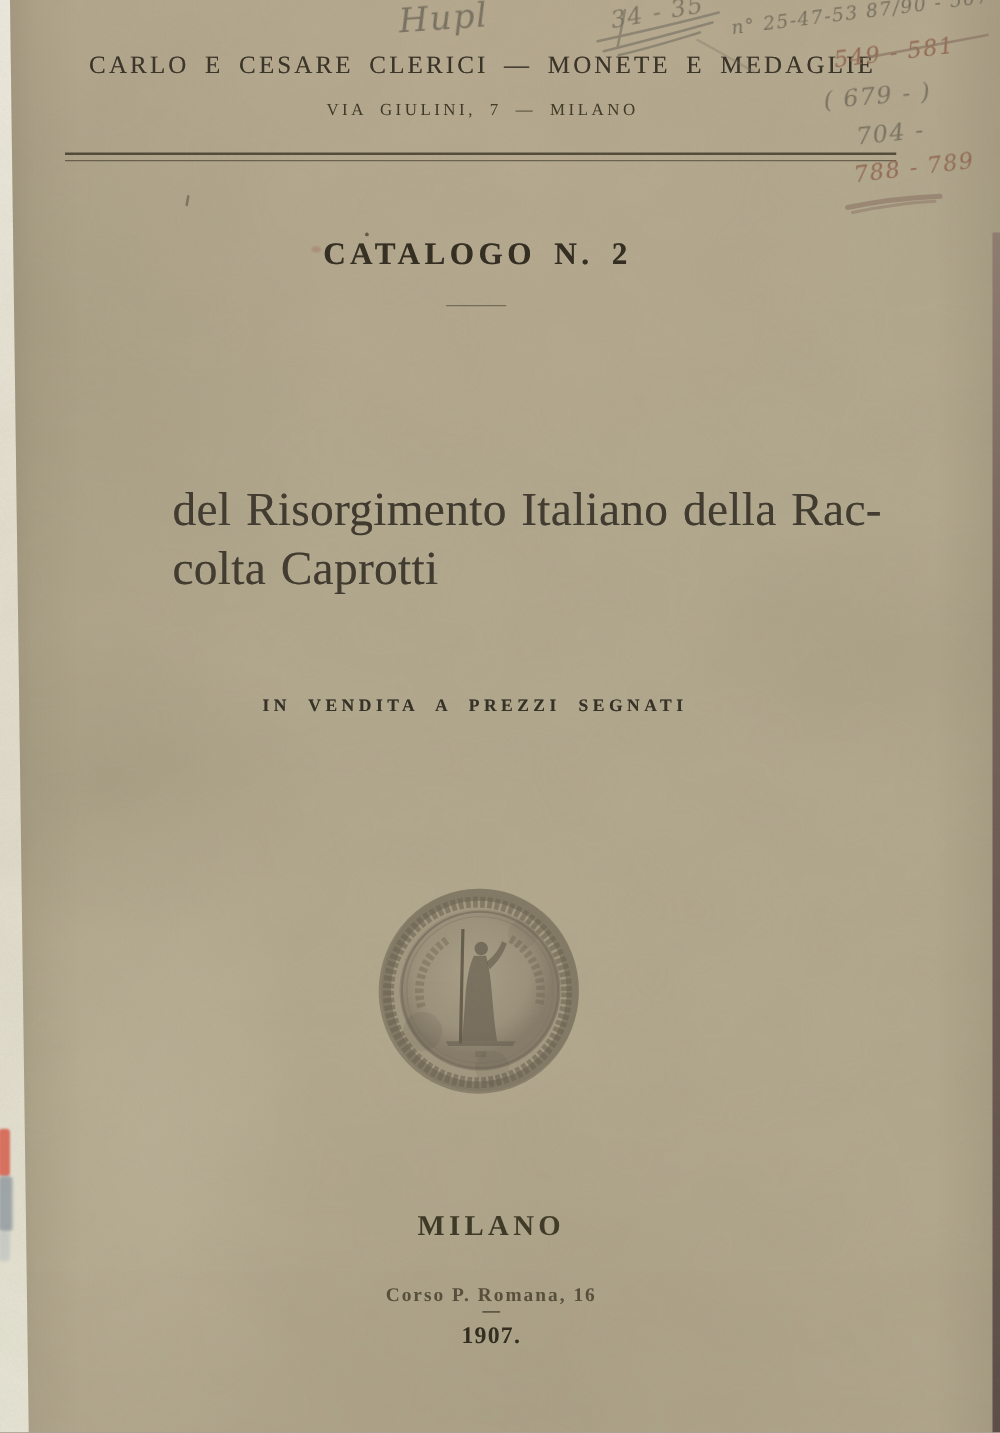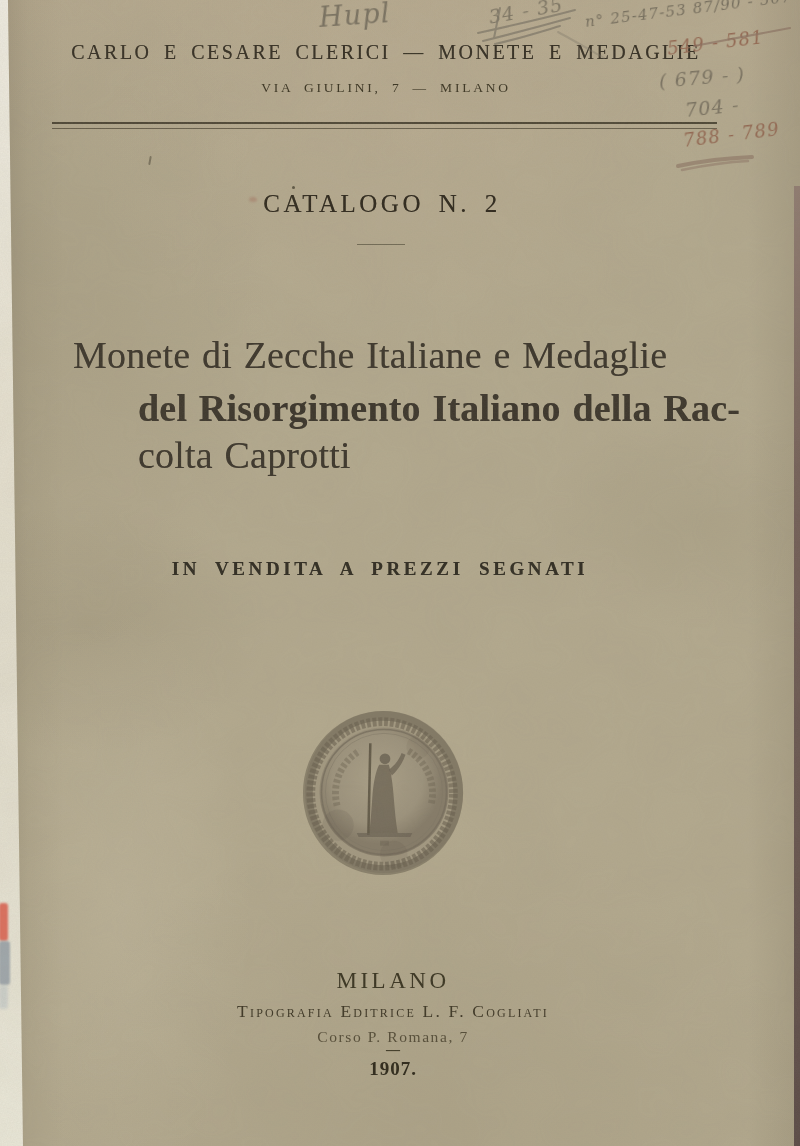--- a/index.html
+++ b/index.html
@@ -33,33 +33,33 @@
       linear-gradient(270deg, rgba(70,60,45,.12) 0px, rgba(0,0,0,0) 52px),
       linear-gradient(180deg, rgba(198,172,148,.16), rgba(0,0,0,0) 170px),
       #b4aa8f;
   }
   .center{position:absolute;left:0;width:772px;text-align:center;color:#2f2a20;}
   .header-line1{top:41px;font-size:20px;letter-spacing:2.5px;word-spacing:5px;
     color:#332d22;text-shadow:0 0 .4px rgba(51,45,34,.55);}
   .header-line2{top:80px;font-size:13.5px;font-weight:normal;letter-spacing:2.8px;word-spacing:5px;color:#37311f;}
   .double-rule{position:absolute;left:52px;top:122px;width:665px;height:4px;
     border-top:2px solid rgba(60,54,38,.85);border-bottom:1.2px solid rgba(60,54,38,.65);}
-  .catalogo{top:190px;width:764px;font-size:25px;font-weight:normal;letter-spacing:3.5px;word-spacing:5px;
+  .catalogo{top:190px;width:764px;font-size:25px;font-weight:bold;letter-spacing:3.5px;word-spacing:5px;
     color:#2c261b;text-shadow:0 0 .4px rgba(44,38,27,.5);}
   .mini-rule{position:absolute;left:357px;top:244px;width:48px;height:0;
     border-top:1.4px solid rgba(90,84,66,.75);}
   .title-line{position:absolute;font-size:38px;line-height:46px;color:#3a342a;
     letter-spacing:.2px;word-spacing:2px;text-shadow:0 0 .5px rgba(58,52,42,.5);white-space:nowrap;}
   .title-l1{left:73px;top:332px;}
-  .title-l2{left:138px;top:385px;font-weight:bold;}
+  .title-l2{left:138px;top:385px;}
   .title-l3{left:138px;top:432px;}
-  .sale{top:558px;width:760px;font-size:19px;font-weight:bold;letter-spacing:3.6px;word-spacing:7px;color:#2e2a20;
+  .sale{top:558px;width:760px;font-size:14px;font-weight:bold;letter-spacing:3.6px;word-spacing:7px;color:#2e2a20;
     text-shadow:0 0 .4px rgba(46,42,32,.5);}
   .medal{position:absolute;left:301px;top:706px;width:166px;height:170px;}
-  .imprint{width:786px;}
+  .imprint{width:786px;font-weight:bold;}
   .imprint-city{top:968px;font-size:23px;letter-spacing:3.5px;color:#37321f;}
   .imprint-pub{top:1001px;font-size:17.5px;font-variant:small-caps;letter-spacing:2.2px;color:#3b3423;}
   .imprint-street{top:1028px;font-size:15.5px;letter-spacing:1.6px;color:#4a422e;opacity:.9;}
   .imprint-sep{top:1042px;font-size:14px;font-weight:bold;color:#37321f;letter-spacing:0;}
   .imprint-year{top:1058px;font-size:19px;font-weight:bold;letter-spacing:1px;color:#2c2719;}
   
   .hw{position:absolute;font-family:"DejaVu Serif", serif;font-style:italic;
     color:#6f6859;letter-spacing:1.2px;filter:blur(.35px);transform-origin:left top;white-space:nowrap;}
   .hw-red{color:#946852;}
   .hw-signature{left:318px;top:2px;font-size:27px;transform:rotate(-4deg);opacity:.85;}
@@ -95,21 +95,20 @@
 
   <div class="cover">
 
     <div class="center header-line1">CARLO E CESARE CLERICI — MONETE E MEDAGLIE</div>
     <div class="center header-line2">VIA GIULINI, 7 — MILANO</div>
     <div class="double-rule"></div>
 
     <div class="center catalogo">CATALOGO N. 2</div>
     <div class="mini-rule"></div>
 
-    <div class="title-line title-l1">Monete di Zecche Italiane e Medaglie</div>
     <div class="title-line title-l2">del Risorgimento Italiano della Rac-</div>
     <div class="title-line title-l3">colta Caprotti</div>
 
     <div class="center sale">IN VENDITA A PREZZI SEGNATI</div>
 
     <svg class="medal" viewBox="0 0 170 170" aria-hidden="true">
       <defs>
         <radialGradient id="mfield" cx="45%" cy="40%">
           <stop offset="0%" stop-color="#aba189"></stop>
           <stop offset="70%" stop-color="#9d937d"></stop>
@@ -132,22 +131,21 @@
       <line x1="71" y1="36" x2="69" y2="130" stroke="#58503f" stroke-width="2.6" opacity="0.85"></line>
       <path d="M57,128 L114,128 L112,132 L59,132 Z" fill="#6a6152" opacity="0.7"></path>
       <rect x="81" y="136" width="9" height="5" fill="#6a6152" opacity="0.45"></rect>
 
       <circle cx="38" cy="120" r="16" fill="#4d4536" opacity="0.12"></circle>
       <circle cx="120" cy="40" r="12" fill="#4d4536" opacity="0.08"></circle>
       <circle cx="95" cy="150" r="14" fill="#4d4536" opacity="0.10"></circle>
     </svg>
 
     <div class="center imprint imprint-city">MILANO</div>
-    <div class="center imprint imprint-pub">Tipografia Editrice L. F. Cogliati</div>
-    <div class="center imprint imprint-street">Corso P. Romana, 7</div>
+    <div class="center imprint imprint-street">Corso P. Romana, 16</div>
     <div class="center imprint imprint-sep">—</div>
     <div class="center imprint imprint-year">1907.</div>
 
     <div class="speck speck-a"></div>
     <div class="speck speck-b"></div>
     <div class="speck speck-c"></div>
   </div>
 
   <div class="hw hw-signature">Hupl</div>
   <div class="hw hw-crossed">34 - 35</div>

